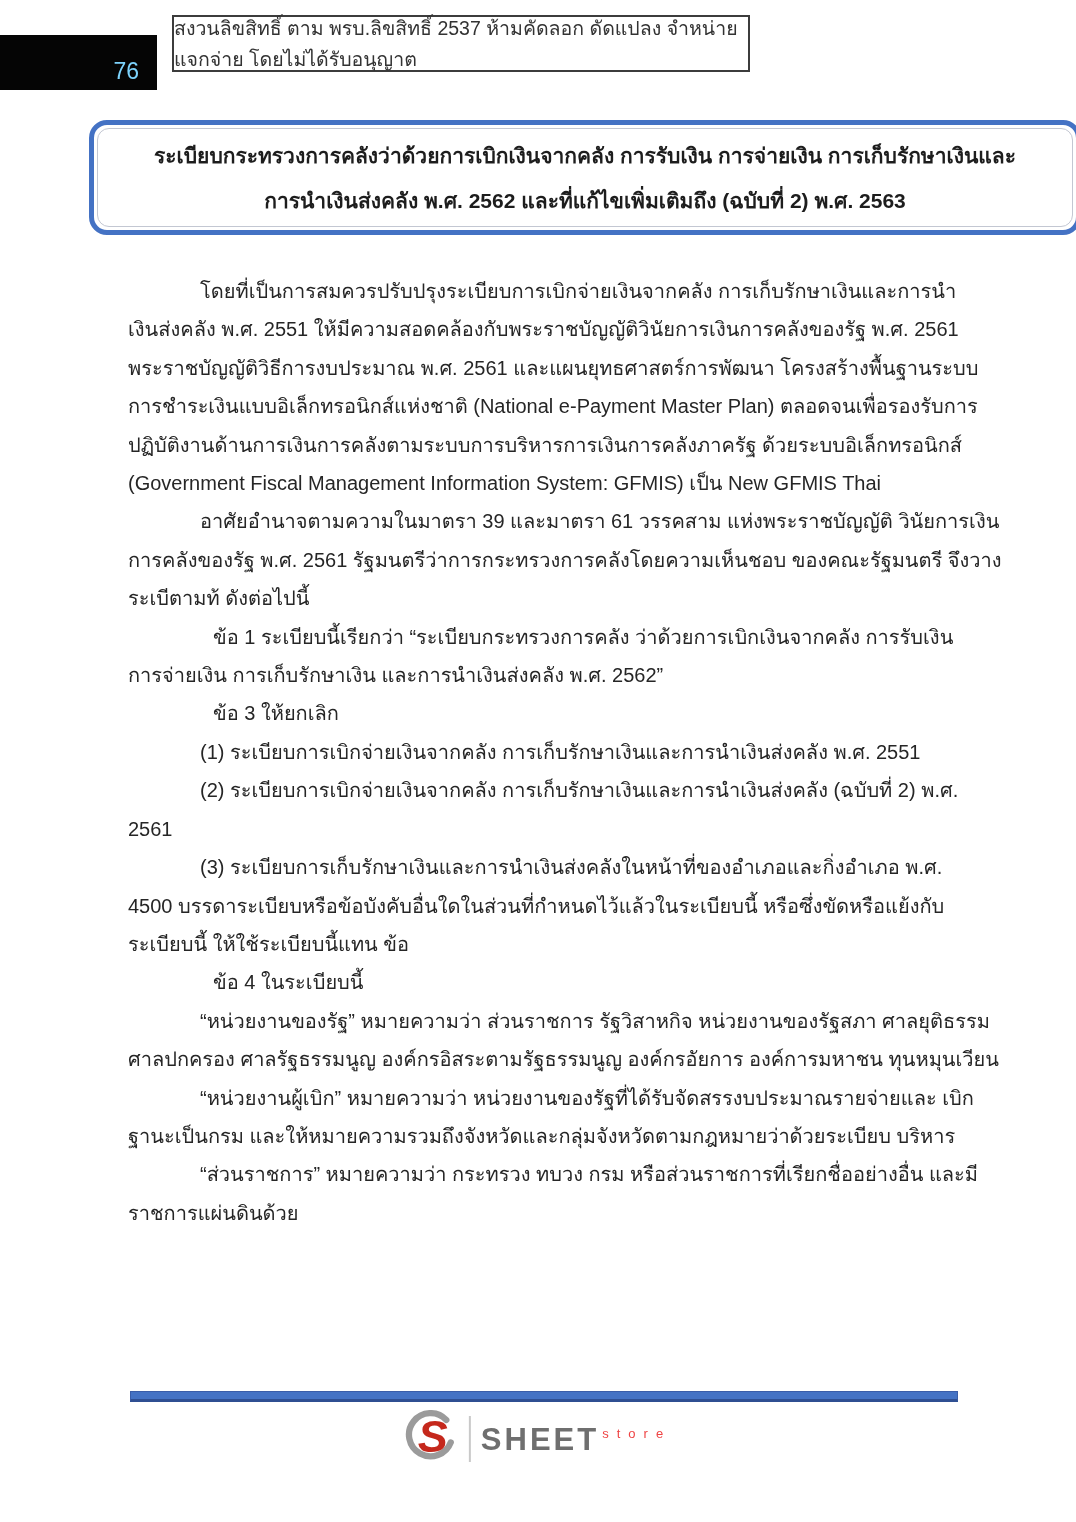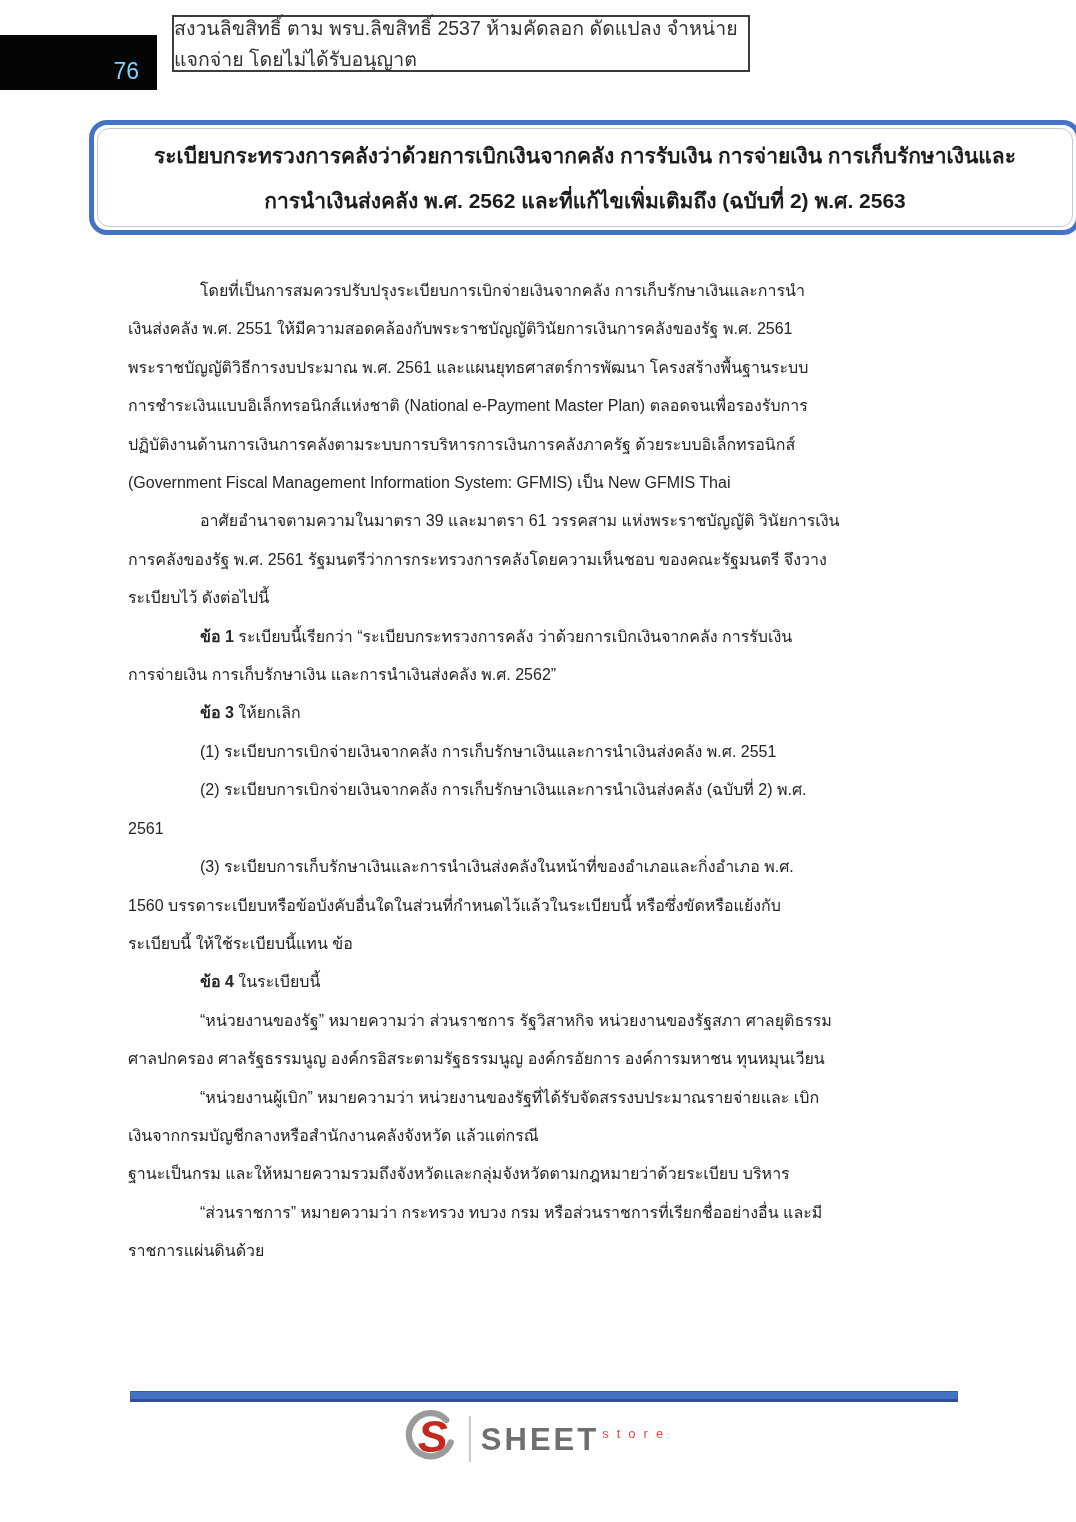--- a/index.html
+++ b/index.html
@@ -35,25 +35,25 @@
     display:flex; flex-direction:column; align-items:center; justify-content:center;
     gap:12px; padding:6px 20px; box-sizing:border-box;
   }
   .title-inner div {
     font-weight:bold; font-size:21px; color:#1d1d1d; text-align:center; white-space:nowrap;
   }
 
   
   .doc-body {
     position:absolute; left:128px; top:272px; width:828px;
-    font-size:16px; line-height:38.4px; color:#262626;
+    font-size:20px; line-height:38.4px; color:#262626;
   }
   .doc-body .line { white-space:nowrap; }
   .doc-body .line.indent { padding-left:72px; }
-  .doc-body b { font-weight:bold; }
+  .doc-body b { font-weight:normal;margin-left:13px; }
 
   
   .footer-bar {
     position:absolute; left:130px; top:1391px; width:826px; height:7px;
     background:#4472c4; border:1px solid #3a5da8; border-bottom:3px solid #2f4f92;
   }
   .logo {
     position:absolute; left:50%; top:1410px; transform:translateX(-50%);
     display:flex; align-items:center; gap:10px;
   }
@@ -84,35 +84,34 @@
 
   <div class="doc-body">
       <div class="line indent">โดยที่เป็นการสมควรปรับปรุงระเบียบการเบิกจ่ายเงินจากคลัง การเก็บรักษาเงินและการนำ</div>
       <div class="line">เงินส่งคลัง พ.ศ. 2551 ให้มีความสอดคล้องกับพระราชบัญญัติวินัยการเงินการคลังของรัฐ พ.ศ. 2561</div>
       <div class="line">พระราชบัญญัติวิธีการงบประมาณ พ.ศ. 2561 และแผนยุทธศาสตร์การพัฒนา โครงสร้างพื้นฐานระบบ</div>
       <div class="line">การชำระเงินแบบอิเล็กทรอนิกส์แห่งชาติ (National e-Payment Master Plan) ตลอดจนเพื่อรองรับการ</div>
       <div class="line">ปฏิบัติงานด้านการเงินการคลังตามระบบการบริหารการเงินการคลังภาครัฐ ด้วยระบบอิเล็กทรอนิกส์</div>
       <div class="line">(Government Fiscal Management Information System: GFMIS) เป็น New GFMIS Thai</div>
       <div class="line indent">อาศัยอำนาจตามความในมาตรา 39 และมาตรา 61 วรรคสาม แห่งพระราชบัญญัติ วินัยการเงิน</div>
       <div class="line">การคลังของรัฐ พ.ศ. 2561 รัฐมนตรีว่าการกระทรวงการคลังโดยความเห็นชอบ ของคณะรัฐมนตรี จึงวาง</div>
-      <div class="line">ระเบียบไว้ ดังต่อไปนี้</div>
+      <div class="line">ระเบีตามท้ ดังต่อไปนี้</div>
       <div class="line indent"><b>ข้อ 1</b> ระเบียบนี้เรียกว่า “ระเบียบกระทรวงการคลัง ว่าด้วยการเบิกเงินจากคลัง การรับเงิน</div>
       <div class="line">การจ่ายเงิน การเก็บรักษาเงิน และการนำเงินส่งคลัง พ.ศ. 2562”</div>
       <div class="line indent"><b>ข้อ 3</b> ให้ยกเลิก</div>
       <div class="line indent">(1) ระเบียบการเบิกจ่ายเงินจากคลัง การเก็บรักษาเงินและการนำเงินส่งคลัง พ.ศ. 2551</div>
       <div class="line indent">(2) ระเบียบการเบิกจ่ายเงินจากคลัง การเก็บรักษาเงินและการนำเงินส่งคลัง (ฉบับที่ 2) พ.ศ.</div>
       <div class="line">2561</div>
       <div class="line indent">(3) ระเบียบการเก็บรักษาเงินและการนำเงินส่งคลังในหน้าที่ของอำเภอและกิ่งอำเภอ พ.ศ.</div>
-      <div class="line">1560 บรรดาระเบียบหรือข้อบังคับอื่นใดในส่วนที่กำหนดไว้แล้วในระเบียบนี้ หรือซึ่งขัดหรือแย้งกับ</div>
+      <div class="line">4500 บรรดาระเบียบหรือข้อบังคับอื่นใดในส่วนที่กำหนดไว้แล้วในระเบียบนี้ หรือซึ่งขัดหรือแย้งกับ</div>
       <div class="line">ระเบียบนี้ ให้ใช้ระเบียบนี้แทน ข้อ</div>
       <div class="line indent"><b>ข้อ 4</b> ในระเบียบนี้</div>
       <div class="line indent">“หน่วยงานของรัฐ” หมายความว่า ส่วนราชการ รัฐวิสาหกิจ หน่วยงานของรัฐสภา ศาลยุติธรรม</div>
       <div class="line">ศาลปกครอง ศาลรัฐธรรมนูญ องค์กรอิสระตามรัฐธรรมนูญ องค์กรอัยการ องค์การมหาชน ทุนหมุนเวียน</div>
       <div class="line indent">“หน่วยงานผู้เบิก” หมายความว่า หน่วยงานของรัฐที่ได้รับจัดสรรงบประมาณรายจ่ายและ เบิก</div>
-      <div class="line">เงินจากกรมบัญชีกลางหรือสำนักงานคลังจังหวัด แล้วแต่กรณี</div>
       <div class="line">ฐานะเป็นกรม และให้หมายความรวมถึงจังหวัดและกลุ่มจังหวัดตามกฎหมายว่าด้วยระเบียบ บริหาร</div>
       <div class="line indent">“ส่วนราชการ” หมายความว่า กระทรวง ทบวง กรม หรือส่วนราชการที่เรียกชื่ออย่างอื่น และมี</div>
       <div class="line">ราชการแผ่นดินด้วย</div>
     </div>
 
   <div class="footer-bar"></div>
 
   <div class="logo">
     <span>
       <svg width="54" height="54" viewBox="0 0 60 60">

